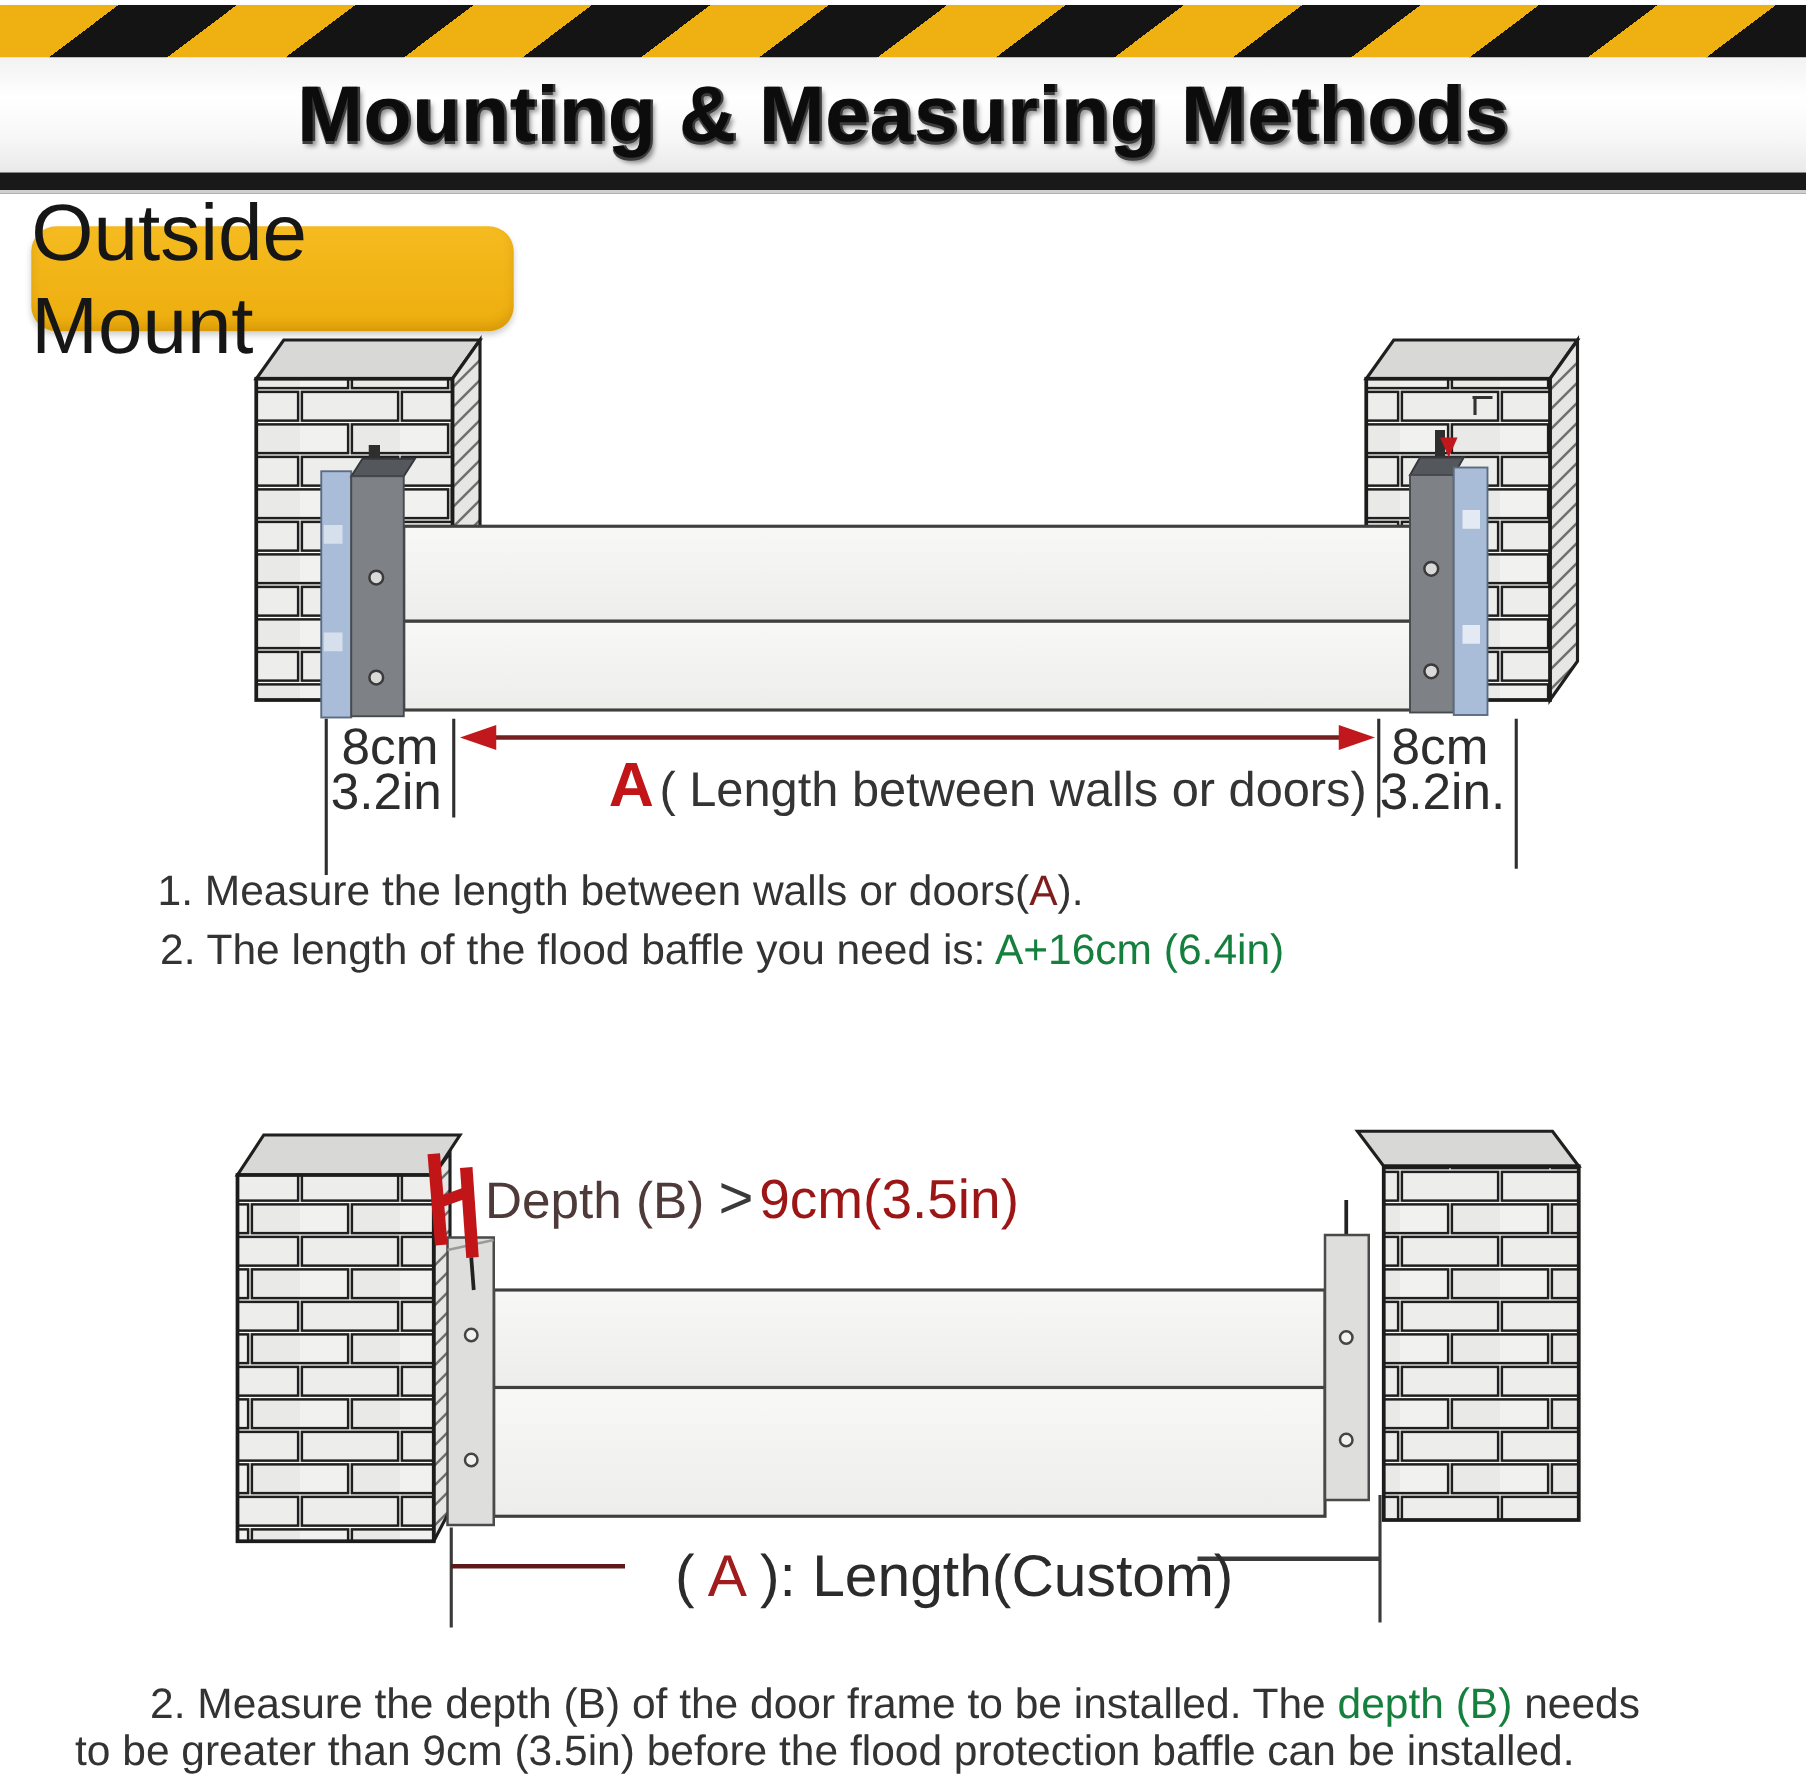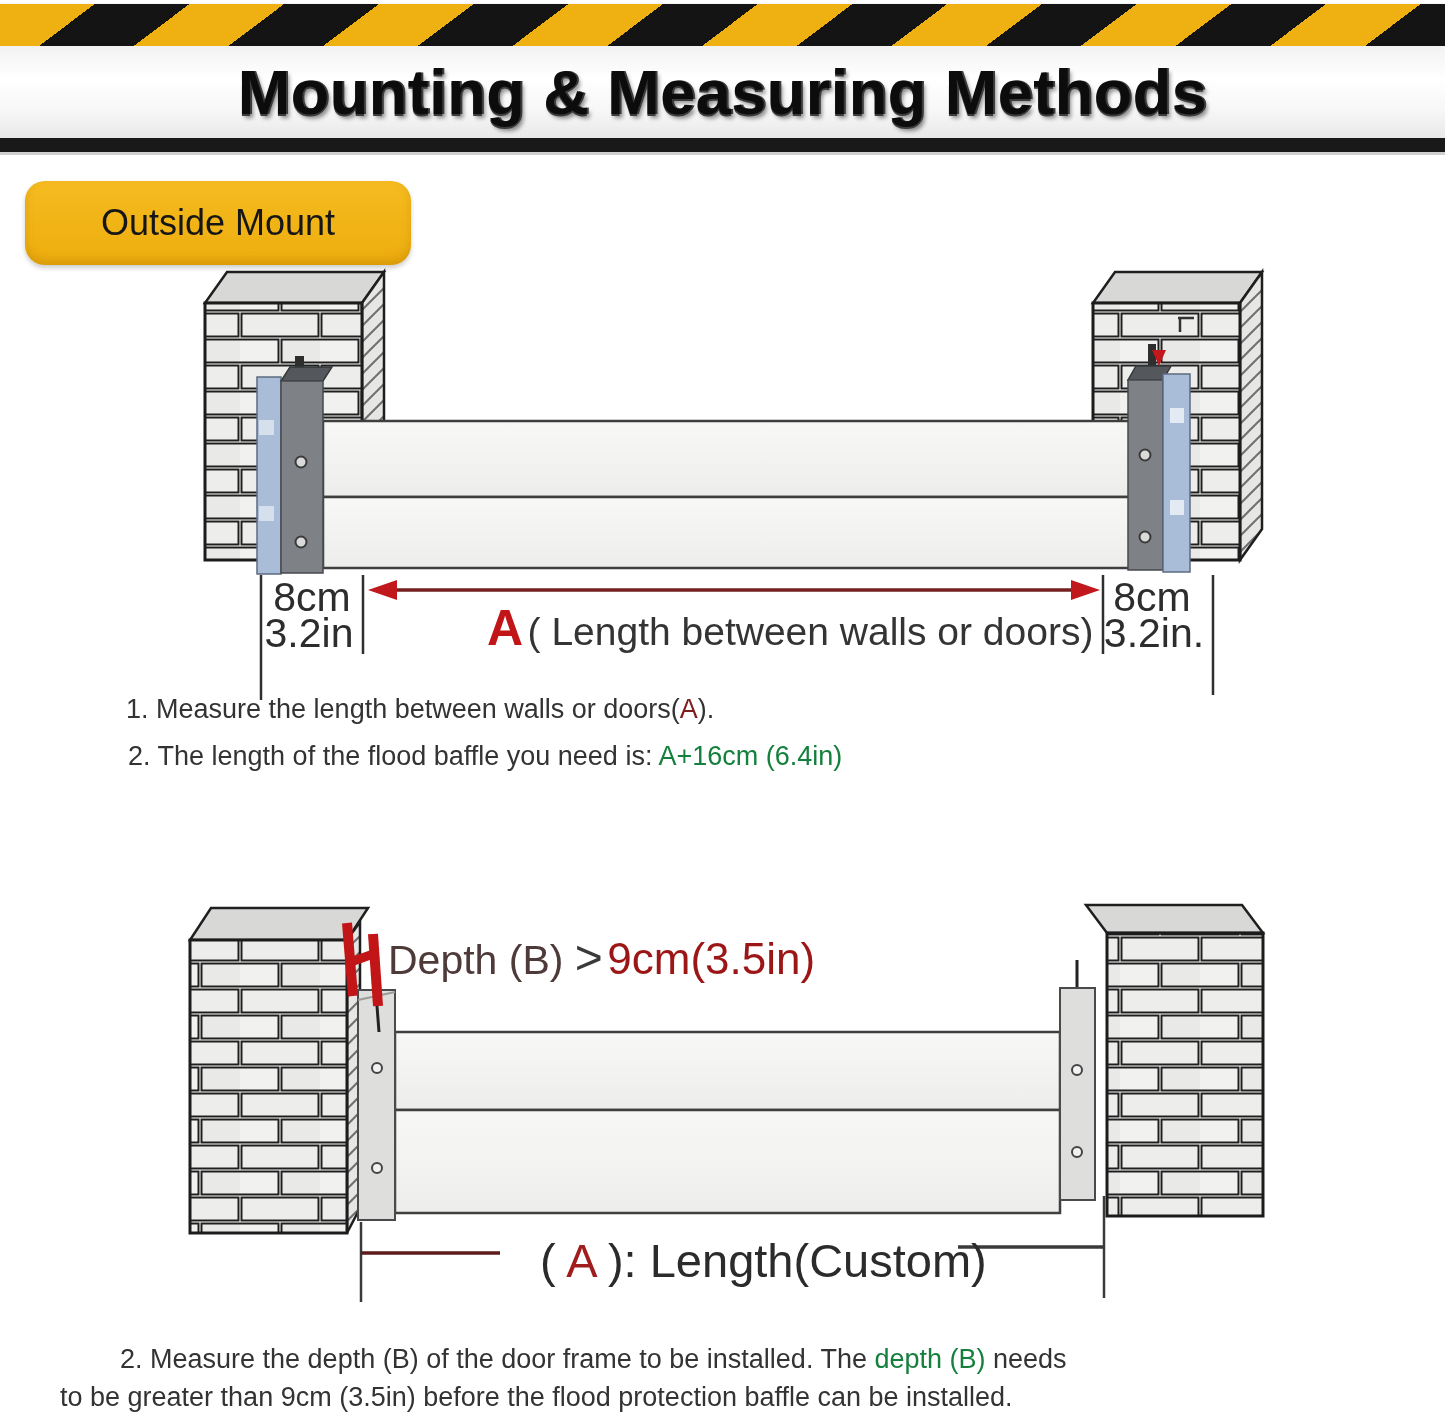--- a/index.html
+++ b/index.html
@@ -15,26 +15,26 @@
              display:flex;align-items:center;justify-content:center;}
   .pagetitle{font-size:63px;font-weight:bold;color:#0c0c0c;letter-spacing:.5px;
              text-shadow:2px 0 0 #3c3c3c,0 2px 0 #3c3c3c,3px 4px 4px rgba(0,0,0,.45);}
   .blackbar{position:absolute;left:0;top:138px;width:1445px;height:14px;background:#191919;
             border-bottom:3px solid #cfcfcf;}
 
   
   .badge{position:absolute;left:25px;width:386px;display:flex;align-items:center;justify-content:center;
          background:linear-gradient(#F5BB20,#EDAD0D);border-radius:20px;
          box-shadow:0 3px 5px rgba(0,0,0,.2), inset 0 -5px 8px rgba(168,110,0,.30);
-         color:#161616;font-size:36px;}
+         color:#161616;font-size:64px;}
   .badge.b1{top:181px;height:84px;}
   .badge.b2{top:806px;height:87px;}
 
   
-  .step{position:absolute;font-size:27px;color:#333;white-space:nowrap;}
+  .step{position:absolute;font-size:34px;color:#333;white-space:nowrap;}
   .red{color:#15803d;}
   .reda{color:#7e1d1d;}
 
   svg{position:absolute;overflow:visible;}
   svg text{font-family:"Liberation Sans", sans-serif;}
 </style>
 </head>
 <body>
 
 <div class="page">

